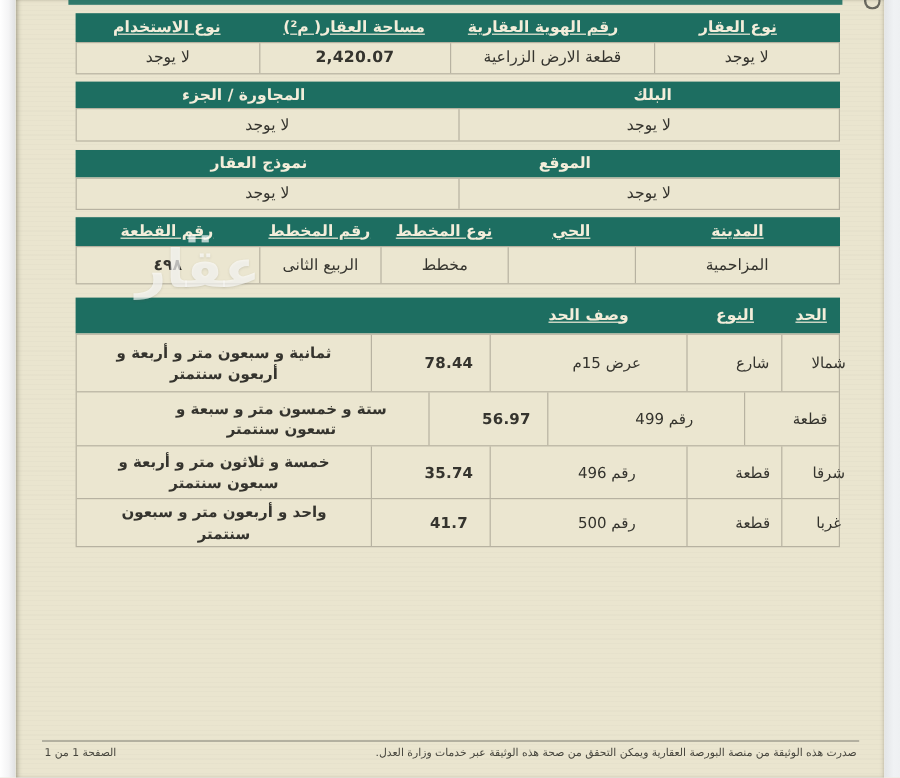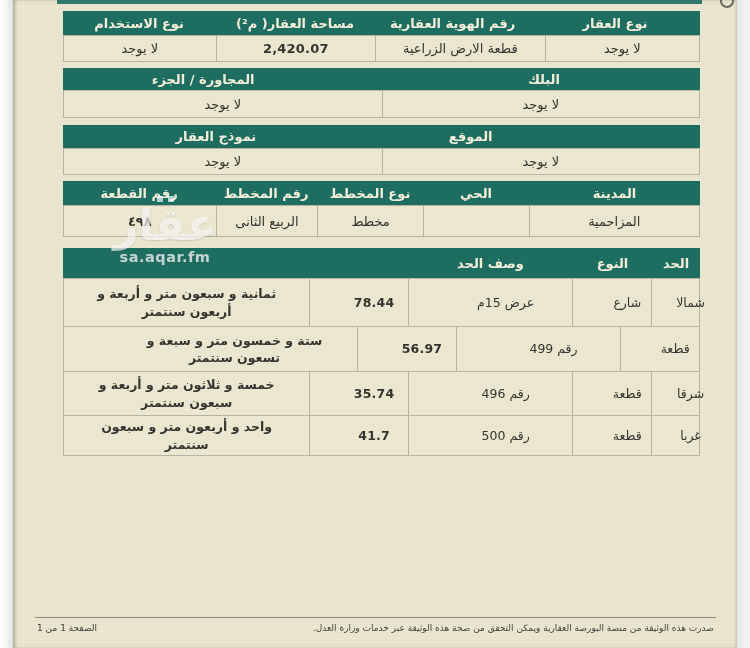--- a/index.html
+++ b/index.html
@@ -29,21 +29,21 @@
   .cut-squiggle{
     position:absolute;left:720px;top:0;width:10px;height:6px;
     border:2px solid #4a4a44;border-top:none;border-radius:0 0 9px 9px;opacity:.8;
   }
 
   .bar{
     position:absolute;left:63px;width:637px;background:#1d6e61;
     display:flex;align-items:center;direction:rtl;
     color:#f3edda;font-weight:bold;font-size:13px;
   }
-  .bar .hcell{flex:0 0 auto;text-align:center;box-sizing:border-box;padding:0 2px;}
+  .bar .hcell{flex:0 0 auto;text-align:center;box-sizing:border-box;padding:0 2px;text-decoration:underline;}
   .bar .abs-label{position:absolute;transform:translateX(-50%);white-space:nowrap;}
 
   .vrow{
     position:absolute;left:63px;width:637px;background:#ebe6d0;
     display:flex;align-items:stretch;direction:rtl;
     border:1px solid #b7b2a1;box-sizing:border-box;
     color:#35342e;font-size:13px;
   }
   .vrow .vcell{
     flex:0 0 auto;display:flex;align-items:center;justify-content:center;
@@ -203,19 +203,18 @@
       <span class="vcell w-bt-4 len-text">واحد و أربعون متر و سبعون سنتمتر</span>
     </div>
   </div>
 
   <div class="watermark">
     <span class="wm-dots">
         <i></i>
         <i></i>
       </span>
     <div class="wm-logo">عقار</div>
-    <div class="wm-site">sa.aqar.fm</div>
   </div>
 
   <div class="footer-line"></div>
   <div class="footer-note">صدرت هذه الوثيقة من منصة البورصة العقارية ويمكن التحقق من صحة هذه الوثيقة عبر خدمات وزارة العدل.</div>
   <div class="footer-page">الصفحة 1 من 1</div>
 </div>
 
 </body></html>

